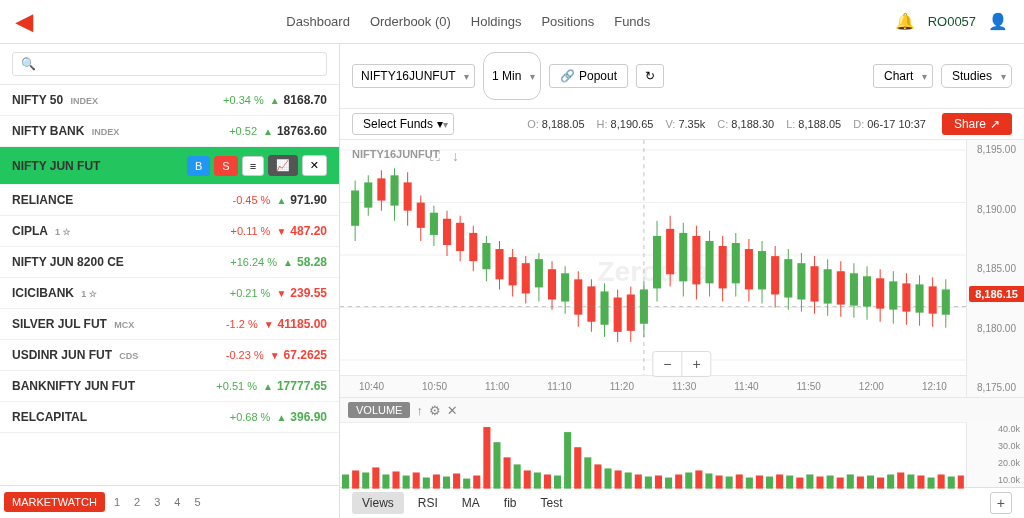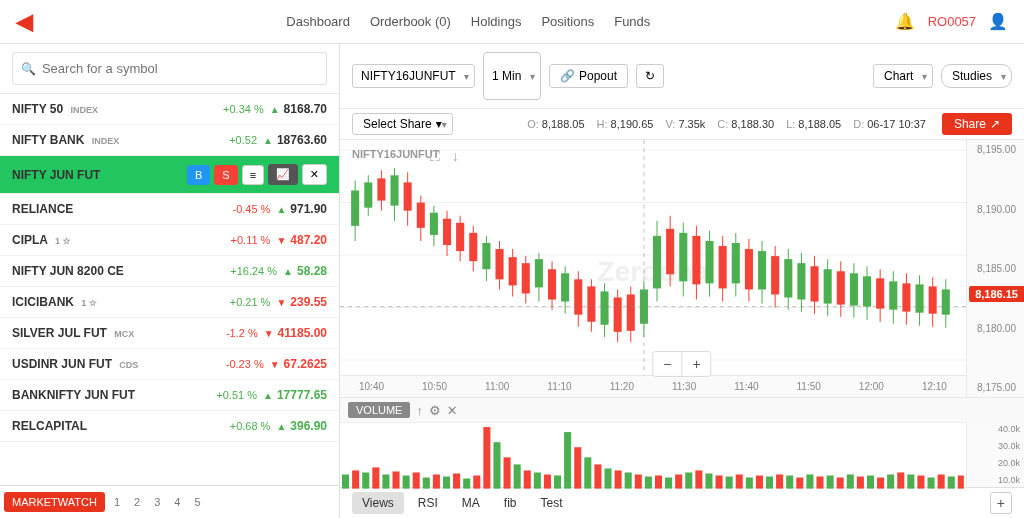--- a/index.html
+++ b/index.html
@@ -11,21 +11,21 @@
     .main-content { display: flex; flex: 1; overflow: hidden; }
     .sidebar { width: 340px; flex-shrink: 0; background: #fff; border-right: 1px solid #e0e0e0; display: flex; flex-direction: column; }
     .chart-area { flex: 1; background: #fff; display: flex; flex-direction: column; overflow: hidden; }
 
     
     .nav-logo { color: #e8341c; font-size: 22px; font-weight: bold; margin-right: 8px; }
     .nav-links { display: flex; gap: 20px; flex: 1; justify-content: center; }
     .nav-link { color: #555; font-size: 13px; cursor: pointer; text-decoration: none; padding: 4px 0; }
     .nav-right { display: flex; align-items: center; gap: 12px; margin-left: auto; }
     .nav-bell { font-size: 16px; color: #888; cursor: pointer; }
-    .nav-user { color: #ef4444; font-size: 13px; cursor: pointer; }
+    .nav-user { color: #14532d; font-size: 13px; cursor: pointer; }
 
     
     .sidebar-search { padding: 8px 12px; border-bottom: 1px solid #e8e8e8; }
     .search-input { width: 100%; border: none; outline: none; font-size: 13px; color: #555; background: transparent; padding: 4px 0; }
     .search-wrapper { display: flex; align-items: center; gap: 6px; border: 1px solid #e0e0e0; border-radius: 3px; padding: 4px 8px; }
     .search-icon-wrap { color: #aaa; font-size: 12px; }
 
     
     .watchlist { flex: 1; overflow-y: auto; }
     .watchlist-item { display: flex; align-items: center; padding: 8px 12px; border-bottom: 1px solid #f0f0f0; cursor: pointer; position: relative; }
@@ -52,25 +52,25 @@
     
     .watchlist-footer { border-top: 1px solid #e0e0e0; padding: 6px 4px; display: flex; align-items: center; gap: 0; }
     .wf-tab { padding: 4px 8px; font-size: 11px; color: #555; cursor: pointer; border-radius: 3px; }
     .wf-tab.active { background: #e8341c; color: #fff; }
     .wf-pages { display: flex; gap: 4px; margin-left: 4px; }
     .wf-page { font-size: 11px; color: #777; cursor: pointer; padding: 2px 5px; }
 
     
     .chart-header { display: flex; align-items: center; padding: 8px 12px; border-bottom: 1px solid #e8e8e8; gap: 8px; flex-wrap: wrap; }
     .chart-symbol-select { border: 1px solid #ccc; border-radius: 3px; padding: 4px 8px; font-size: 12px; background: #fff; cursor: pointer; }
-    .chart-interval-select { border: 1px solid #ccc; border-radius: 4px; padding: 16px 8px; font-size: 12px; background: #fff; cursor: pointer; }
+    .chart-interval-select { border: 1px solid #ccc; border-radius: 12px; padding: 16px 8px; font-size: 12px; background: #fff; cursor: pointer; }
     .chart-btn { border: 1px solid #ccc; border-radius: 3px; padding: 4px 10px; font-size: 12px; background: #fff; cursor: pointer; display: flex; align-items: center; gap: 4px; }
     .chart-btn-refresh { border: 1px solid #ccc; border-radius: 3px; padding: 4px 8px; font-size: 12px; background: #fff; cursor: pointer; }
     .chart-type-select { border: 1px solid #ccc; border-radius: 3px; padding: 4px 10px; font-size: 12px; background: #fff; cursor: pointer; margin-left: auto; }
-    .chart-studies-select { border: 1px solid #ccc; border-radius: 10px; padding: 4px 10px; font-size: 12px; background: #fff; cursor: pointer; }
+    .chart-studies-select { border: 1px solid #ccc; border-radius: 5px; padding: 4px 10px; font-size: 12px; background: #fff; cursor: pointer; }
 
     
     .chart-toolbar { display: flex; align-items: center; padding: 4px 12px; border-bottom: 1px solid #e8e8e8; gap: 8px; }
     .tool-select-btn { border: 1px solid #ccc; border-radius: 3px; padding: 3px 10px; font-size: 12px; background: #fff; cursor: pointer; display: flex; align-items: center; gap: 4px; }
     .chart-ohlc { margin-left: auto; font-size: 11px; color: #555; display: flex; gap: 12px; align-items: center; }
     .ohlc-item { display: flex; gap: 3px; }
     .ohlc-label { color: #999; }
     .ohlc-val { color: #333; font-weight: 500; }
     .share-btn { background: #e8341c; color: #fff; border: none; border-radius: 3px; padding: 4px 12px; font-size: 12px; cursor: pointer; display: flex; align-items: center; gap: 4px; margin-left: 8px; }
 
@@ -132,21 +132,20 @@
       <span style="color:#888;font-size:16px;">👤</span>
     </div>
   </div>
 
   <div class="main-content">
 
     <div class="sidebar">
       <div class="sidebar-search">
         <div class="search-wrapper">
           <span class="search-icon-wrap">🔍</span>
-          <input class="search-input" type="text" placeholder="Search for a symbol" style="">
         </div>
       </div>
 
       <div class="watchlist">
 
         <div class="watchlist-item">
           <span class="item-name">NIFTY 50 <span class="item-badge">INDEX</span></span>
           <span class="item-change positive">+0.34 %</span>
           <span class="item-arrow up">▲</span>
           <span class="item-price">8168.70</span>
@@ -268,21 +267,21 @@
         <div class="select-wrapper">
           <select class="chart-studies-select">
             <option>Studies</option>
           </select>
         </div>
       </div>
 
       <div class="chart-toolbar">
         <div class="select-wrapper">
           <button class="tool-select-btn">
-            <span>Select Share</span>
+            <span>Select Funds</span>
             <span>▾</span>
           </button>
         </div>
         <div class="chart-ohlc">
           <span class="ohlc-item">
             <span class="ohlc-label">O:</span>
             <span class="ohlc-val">8,188.05</span>
           </span>
           <span class="ohlc-item">
             <span class="ohlc-label">H:</span>

